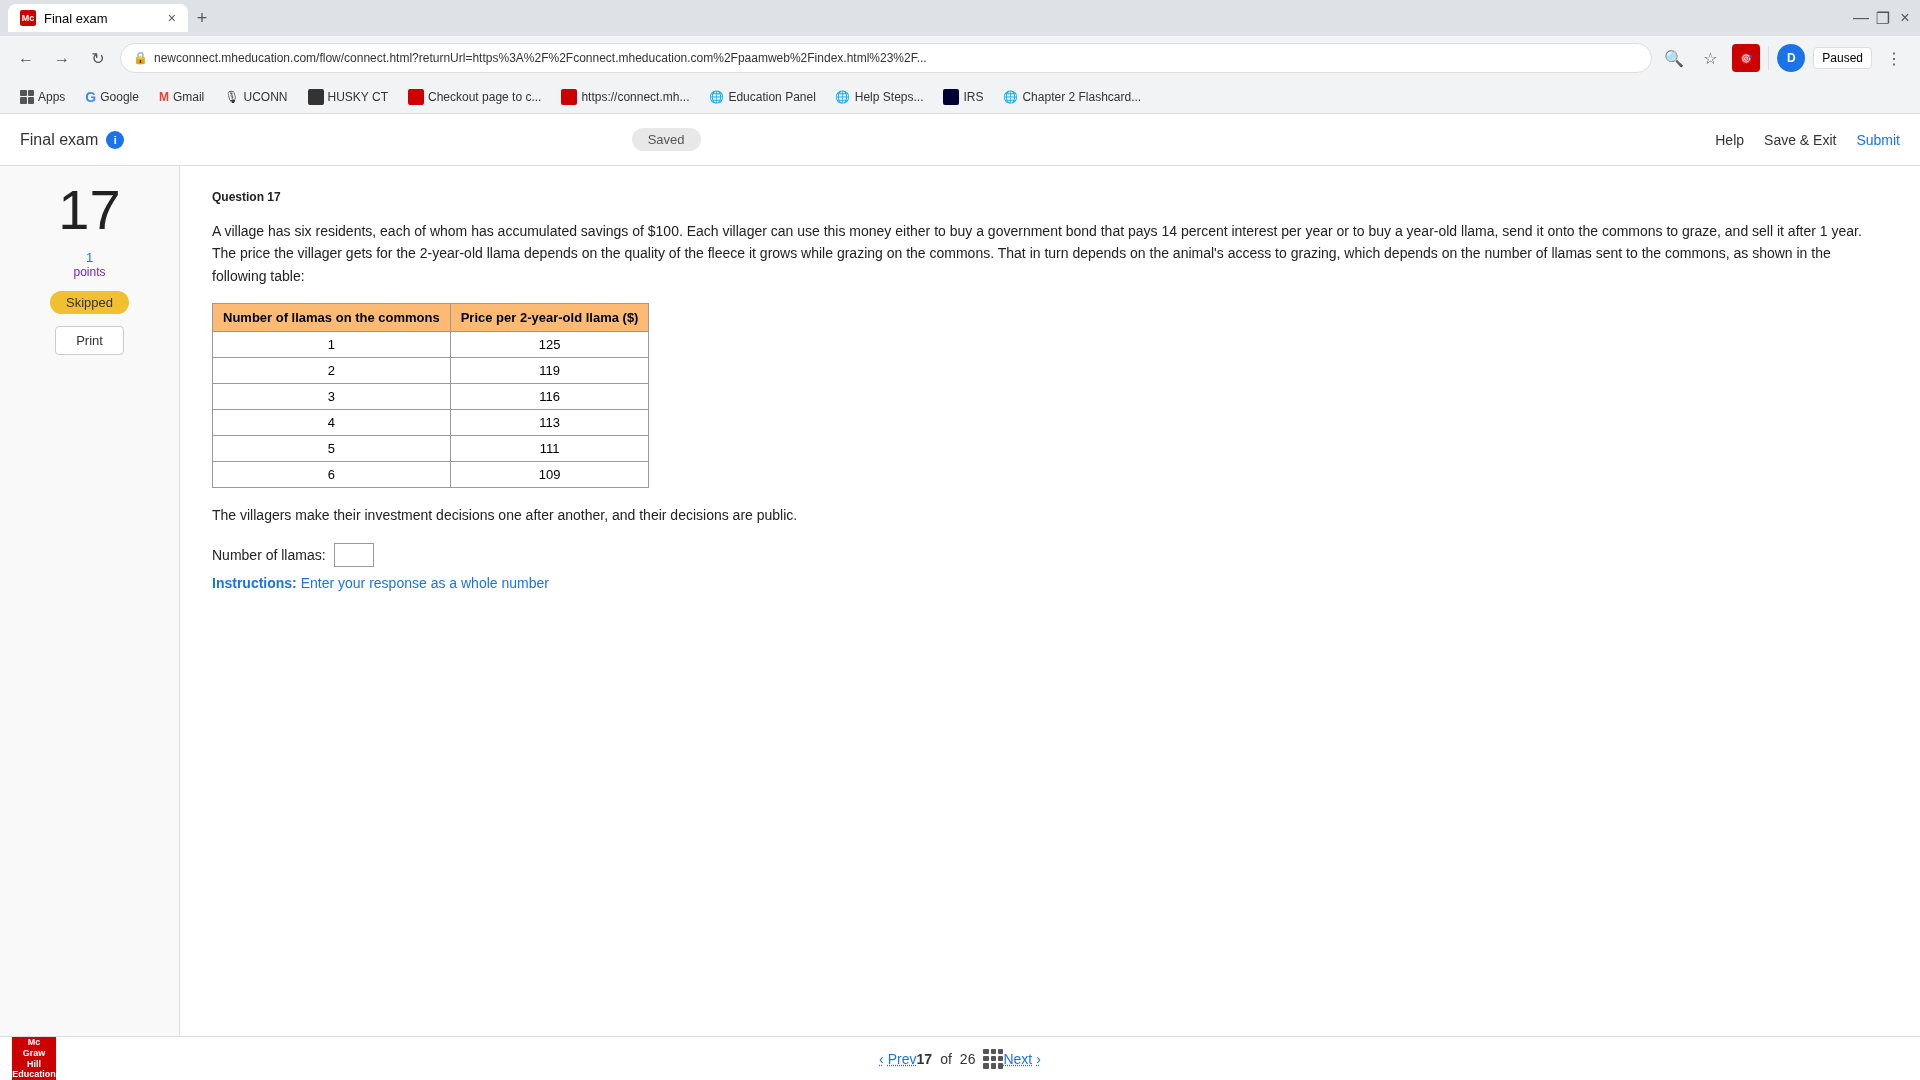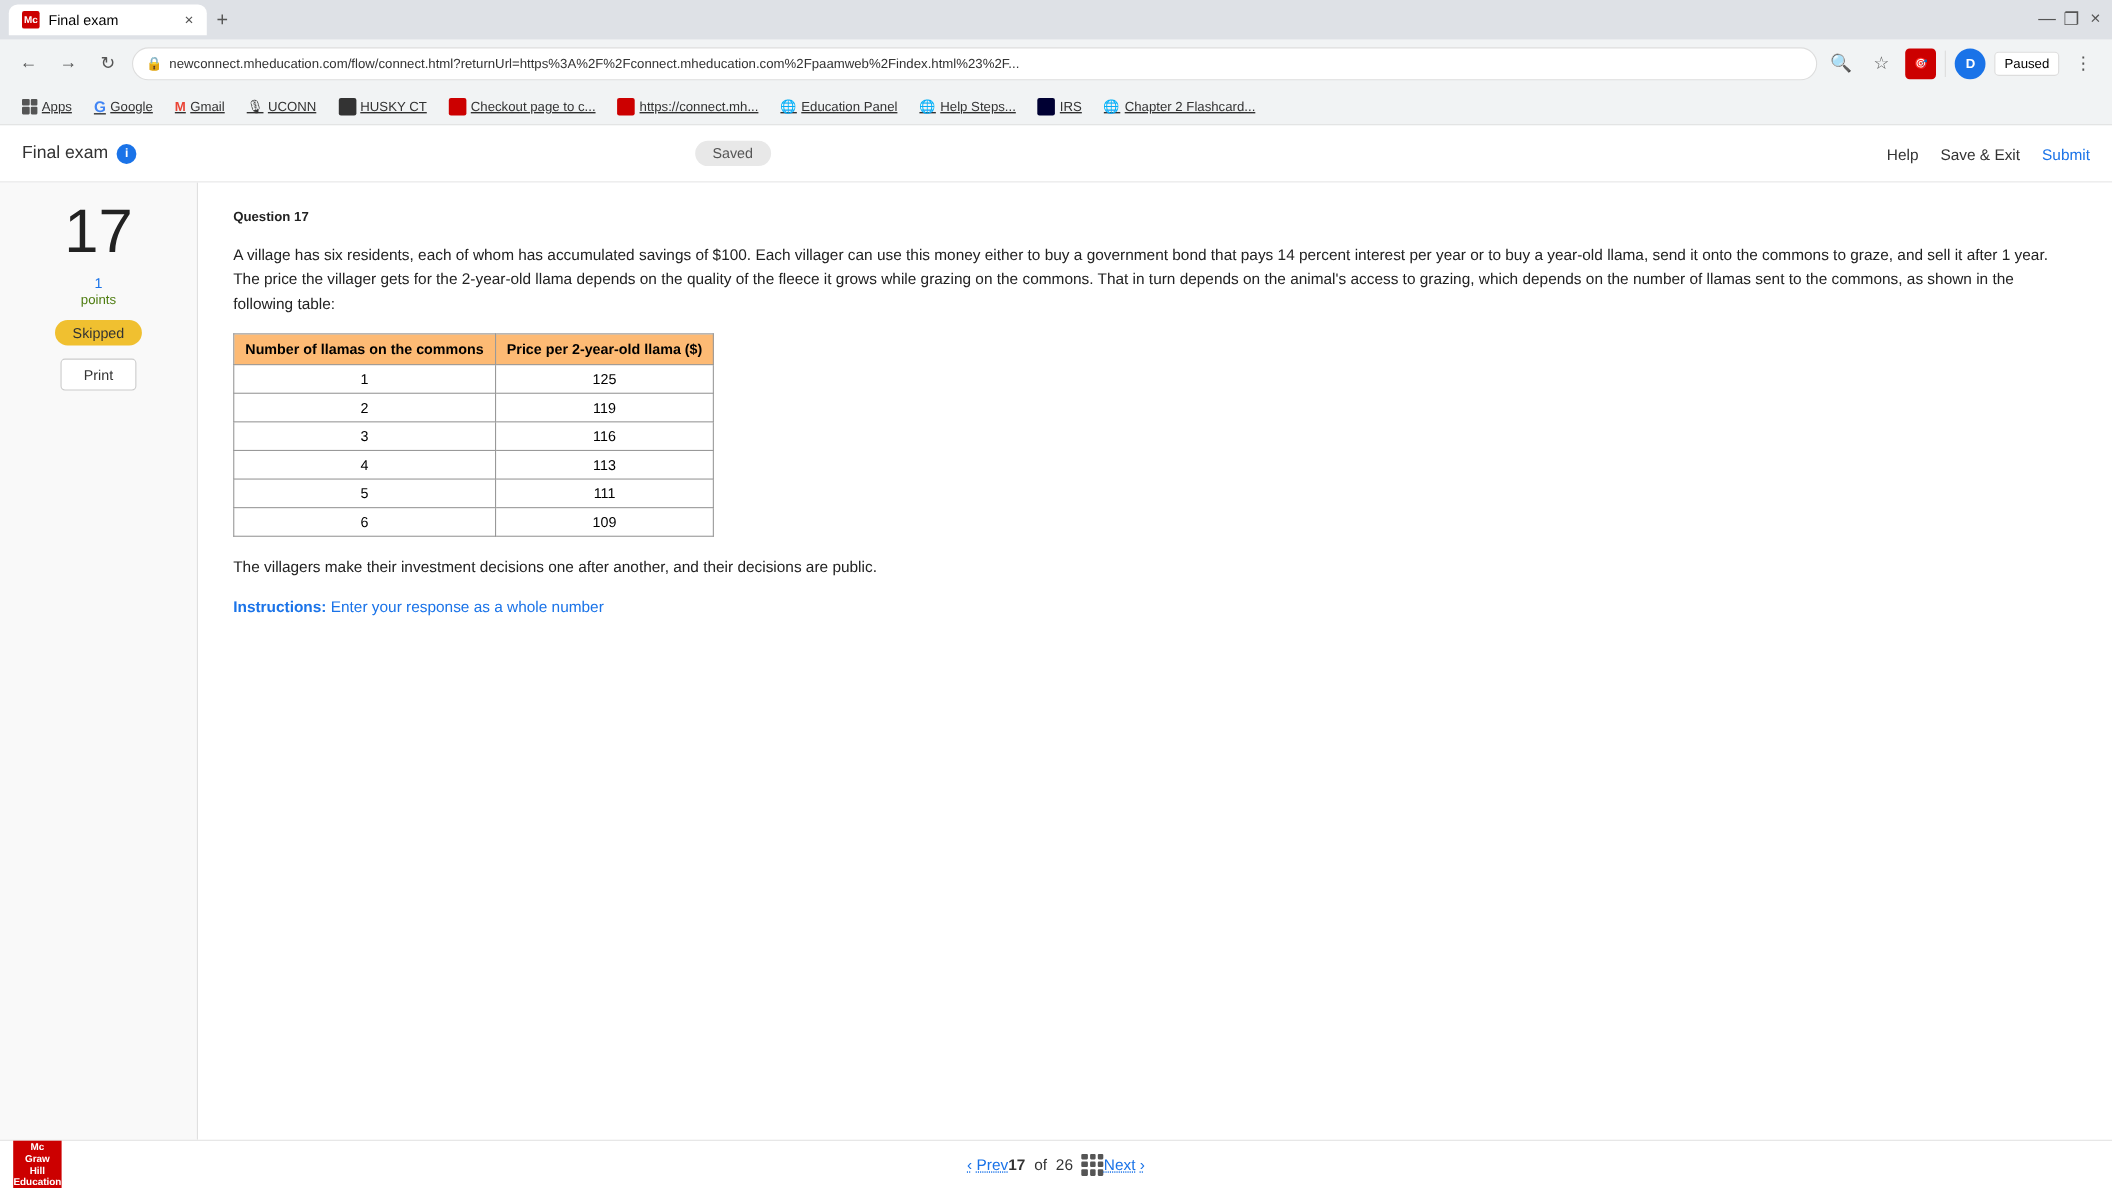--- a/index.html
+++ b/index.html
@@ -99,21 +99,20 @@
 
     
     .bookmarks {
       height: 34px;
       background: #f1f3f4;
       display: flex;
       align-items: center;
       padding: 0 12px;
       gap: 4px;
       border-bottom: 1px solid #ddd;
-      text-decoration: underline;
     }
     .bookmark-item {
       display: flex; align-items: center; gap: 4px;
       padding: 4px 8px;
       border-radius: 4px;
       cursor: pointer;
       font-size: 12px;
       color: #333;
     }
 
@@ -188,21 +187,21 @@
     .question-number {
       font-size: 56px;
       font-weight: 300;
       color: #222;
       line-height: 1;
     }
     .points-label {
       text-align: center;
     }
     .points-label .pts-num { color: #1a73e8; font-size: 13px; }
-    .points-label .pts-text { color: #4d7c0f; font-size: 12px; }
+    .points-label .pts-text { color: #6d28d9; font-size: 12px; }
     .skipped-badge {
       background: #f0c030;
       color: #333;
       border-radius: 16px;
       padding: 4px 16px;
       font-size: 13px;
       font-weight: 500;
     }
     .print-btn {
       border: 1px solid #ccc;
@@ -487,20 +486,24 @@
     </tr>
           <tr>
       <td>6</td>
       <td>109</td>
     </tr>
         </tbody>
     </table>
 
     <div class="question-body" style="margin-top:16px;">The villagers make their investment decisions one after another, and their decisions are public.</div>
 
+    <div class="number-llamas-label">
+      <span>Number of llamas:</span>
+      <input class="number-input" type="text" style="">
+    </div>
 
     <div class="instructions">
       <span class="label">Instructions:</span>
       <span class="text">Enter your response as a whole number</span>
     </div>
   </div>
 </div>
 
 <div class="bottom-nav">
   <div class="bottom-nav-wrap">

